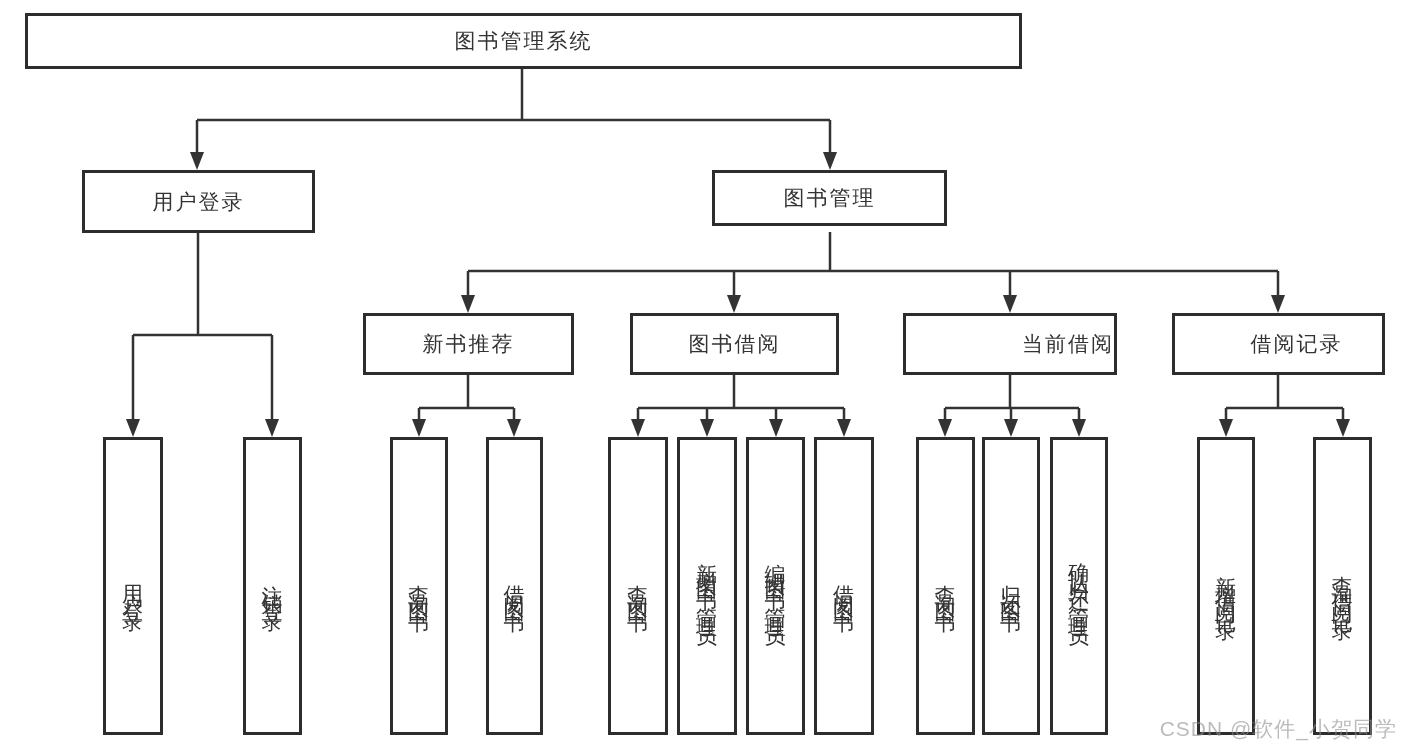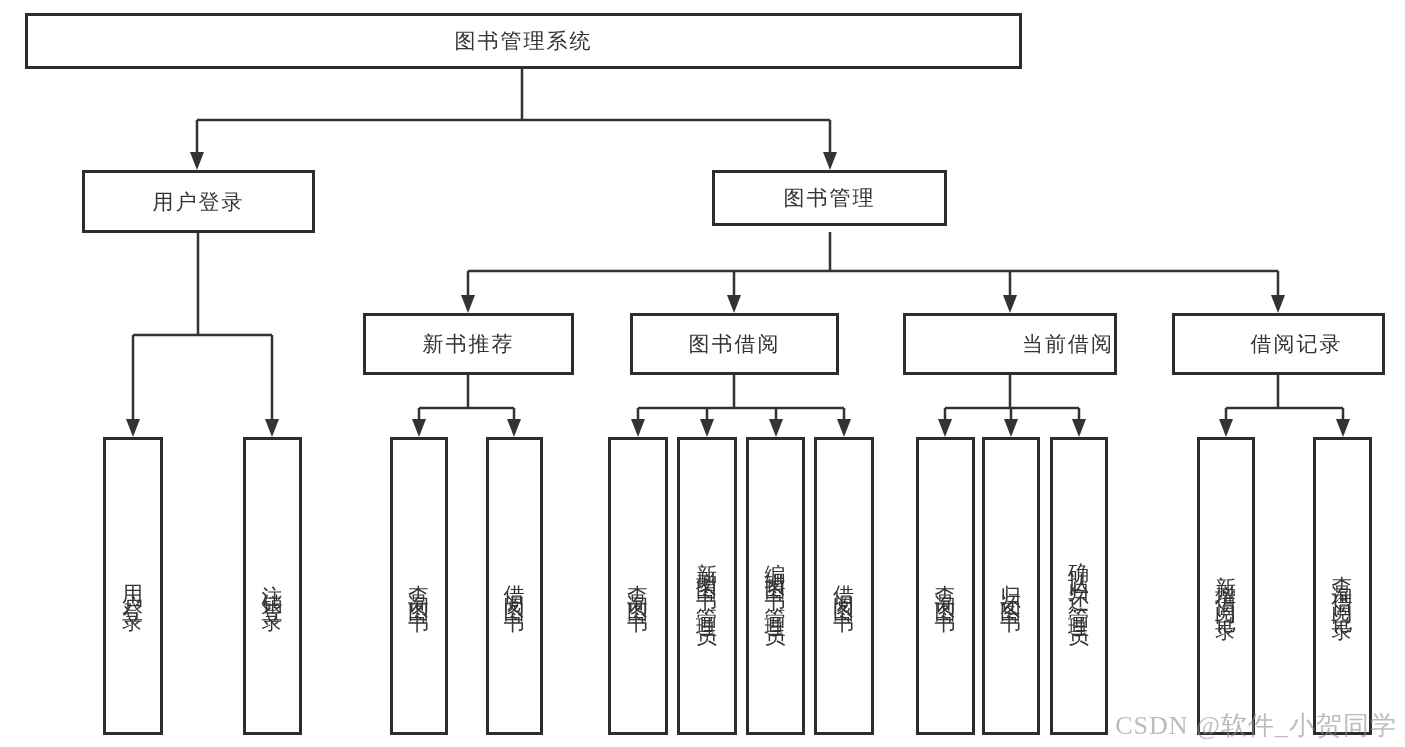--- a/index.html
+++ b/index.html
@@ -15,22 +15,22 @@
   }
   .vbox {
     position:absolute; top:437px; height:298px; box-sizing:border-box; background:#ffffff;
     border:3px solid #2d2d2d; display:flex; align-items:center; justify-content:center;
   }
   .vtext {
     writing-mode:vertical-rl; text-orientation:mixed;
     font-size:21px; color:#333333; letter-spacing:9px; line-height:1;
   }
   .watermark {
-    position:absolute; right:8px; bottom:4px; font-size:26px;
-    color:rgba(145,145,145,0.62); letter-spacing:1px; white-space:nowrap;font-family:Liberation Serif, serif;
+    position:absolute; right:8px; bottom:4px; font-size:21px;
+    color:rgba(145,145,145,0.62); letter-spacing:1px; white-space:nowrap;
   }
 </style>
 </head>
 <body>
 
 <div class="stage">
 
   <svg class="connectors" viewBox="0 0 1405 747" xmlns="http://www.w3.org/2000/svg">
     <path fill="none" stroke="#333333" stroke-width="2.5" d="
       M522 69 V120 M197 120 H830 M197 120 V152 M830 120 V152

